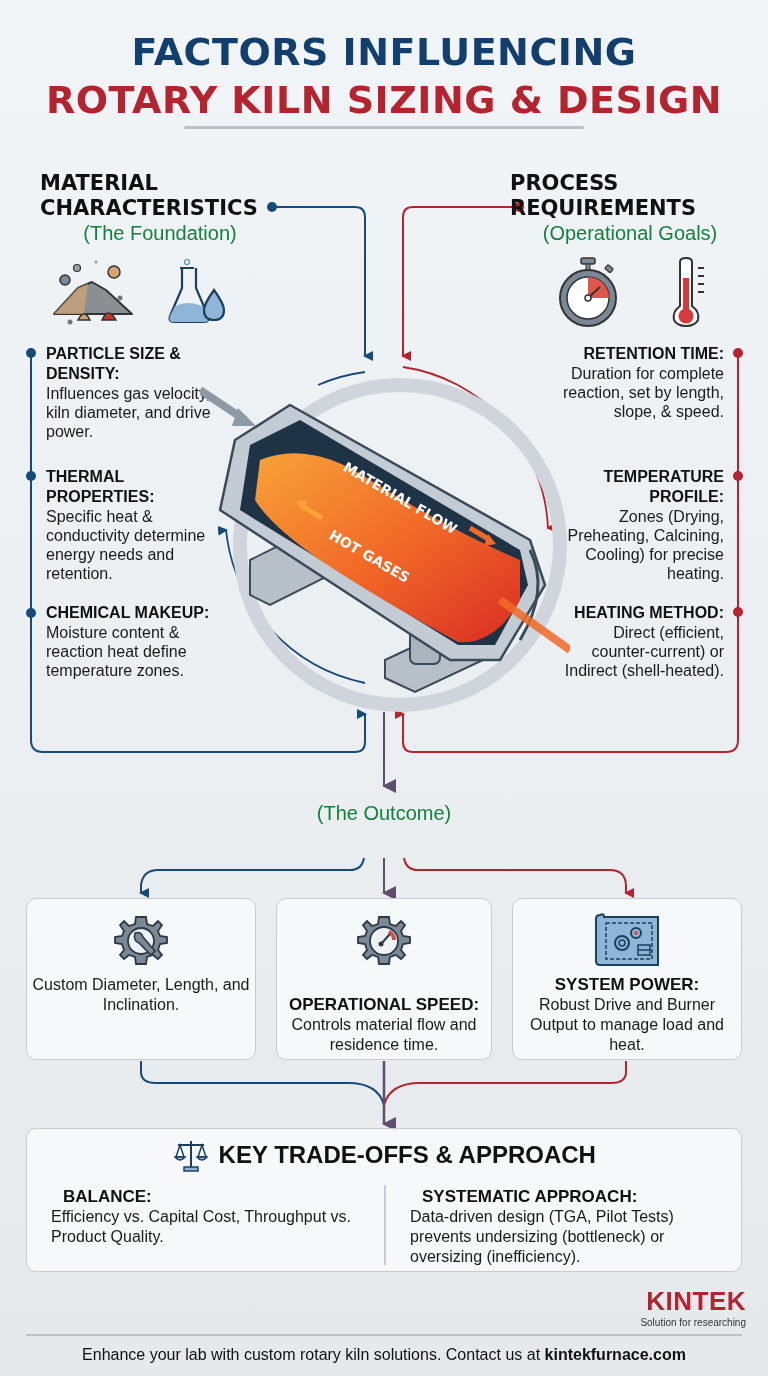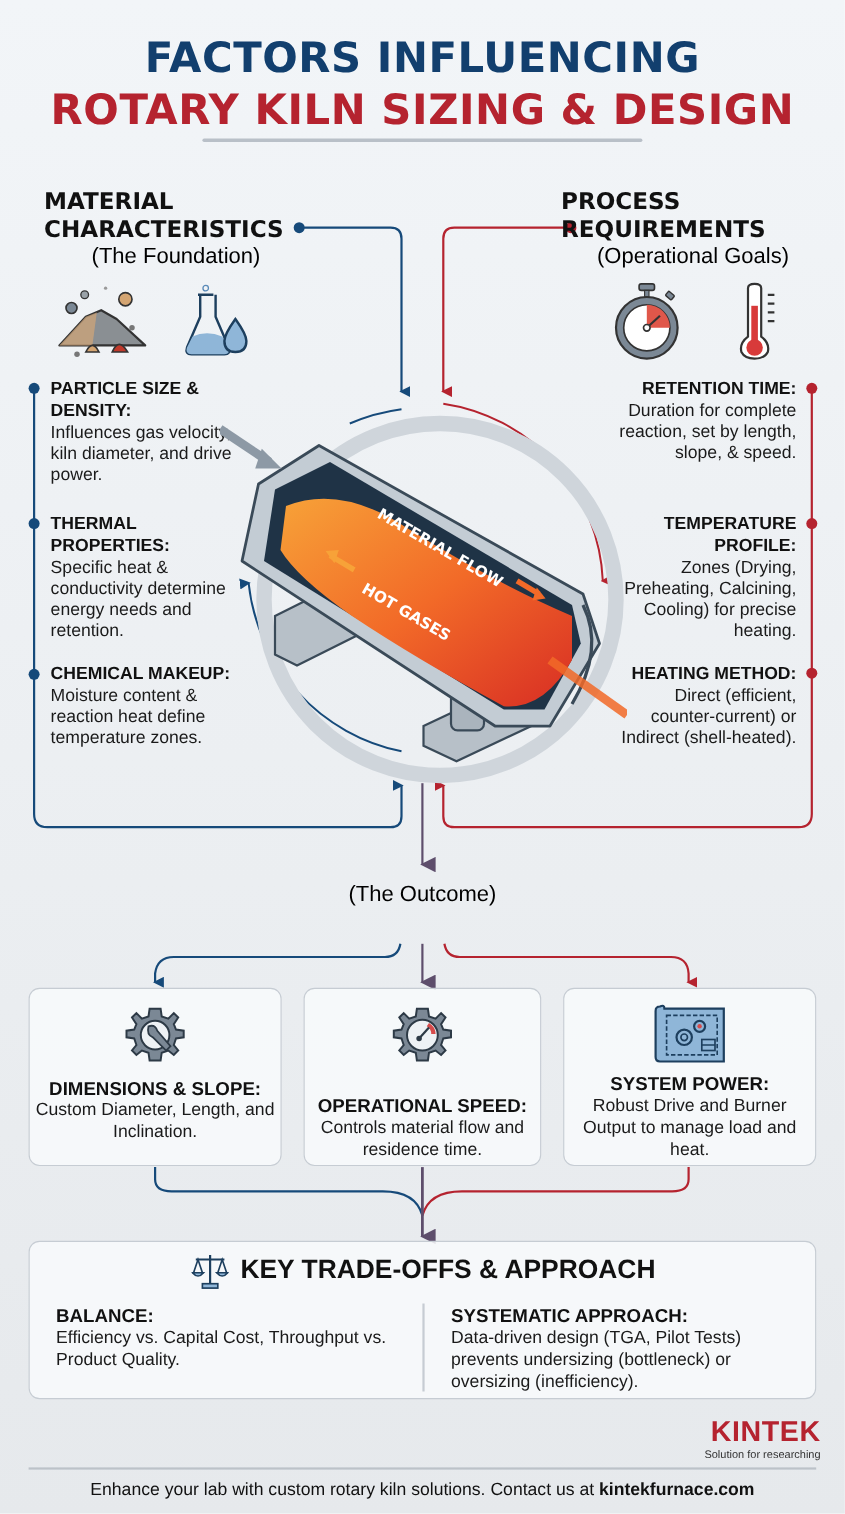--- a/index.html
+++ b/index.html
@@ -17,42 +17,42 @@
     font-size: 38px; color: #123f6e; letter-spacing: 0.5px;
   }
   .title2 {
     left: 0; width: 768px; top: 78px; text-align: center;
     font-family: "DejaVu Sans", sans-serif; font-weight: bold;
     font-size: 38px; color: #b5232f; letter-spacing: 0.5px;
   }
   .title-rule { left: 184px; width: 400px; top: 126px; height: 3px; background: #b9c0c8; border-radius: 2px; }
 
   .sec-head { text-align: left; font-family: "DejaVu Sans", sans-serif; font-weight: bold; font-size: 21px; line-height: 25px; color: #111; }
-  .sec-sub { text-align: center; font-size: 20px; line-height: 24px; color: #000000; }
+  .sec-sub { text-align: center; font-size: 20px; line-height: 24px; color: #15803d; }
 
   .item-title { font-weight: bold; font-size: 16px; line-height: 20px; color: #111; }
   .item-body { font-size: 16px; line-height: 19px; color: #1a1a1a; }
   .left-item { left: 46px; width: 180px; }
   .right-item { left: 552px; width: 172px; text-align: right; }
 
   .card {
     background: rgba(248,250,252,0.85);
     border: 1.5px solid #c6ccd3; border-radius: 10px;
     text-align: center;
   }
   .card-title { font-weight: bold; font-size: 17px; line-height: 20px; color: #111; margin-top: 8px; }
   .card-body { font-size: 16px; line-height: 20px; color: #1a1a1a; }
 
   .trade-box {
     left: 26px; top: 1128px; width: 716px; height: 144px;
     background: rgba(248,250,252,0.85);
     border: 1.5px solid #c6ccd3; border-radius: 10px;
   }
   .trade-title { font-weight: bold; font-size: 24px; color: #111; }
-  .trade-col-title { font-weight: bold; font-size: 17px; line-height: 20px; }
+  .trade-col-title { font-weight: bold; font-size: 17px; line-height: 20px; margin-left: 12px; }
   .trade-col-body { font-size: 16px; line-height: 20px; color: #1a1a1a; }
 
   .logo-text { font-weight: bold; font-size: 26px; color: #b5232f; letter-spacing: 0.5px; }
   .logo-sub { font-size: 10px; color: #333; }
   .footer-rule { left: 26px; width: 716px; top: 1334px; height: 1.5px; background: #bcc2c8; }
   .footer { left: 0; width: 768px; top: 1346px; text-align: center; font-size: 16px; color: #111; }
   .footer b { font-weight: bold; }
 </style>
 </head>
 <body>
@@ -216,21 +216,20 @@
 <div class="abs" style="left:184px;top:801px;width:400px;">
   <div class="sec-sub">(The Outcome)</div>
 </div>
 
 <div class="abs card" style="left:26px;top:898px;width:230px;height:162px;">
   <svg width="60" height="58" viewBox="0 0 60 58" style="margin-top:14px;">
     <path d="M30,4 L35,4 L36,11 L42,13 L47,8 L51,12 L47,18 L49,23 L56,24 L56,30 L49,31 L47,37 L51,42 L47,46 L42,42 L36,44 L35,51 L25,51 L24,44 L18,42 L13,46 L9,42 L13,37 L11,31 L4,30 L4,24 L11,23 L13,18 L9,12 L13,8 L18,13 L24,11 L25,4 Z" fill="#7b8895" stroke="#2d3a46" stroke-width="1.8"></path>
     <circle cx="30" cy="28" r="13" fill="#eef2f5" stroke="#2d3a46" stroke-width="1.8"></circle>
     <path d="M24,20 Q30,18 32,24 L44,38 L40,42 L28,30 Q22,28 24,20 Z" fill="#7b8895" stroke="#2d3a46" stroke-width="1.6"></path>
   </svg>
-  <div class="card-title" style="margin-top:4px;">DIMENSIONS &amp; SLOPE:</div>
   <div class="card-body">Custom Diameter, Length, and Inclination.</div>
 </div>
 
 <div class="abs card" style="left:276px;top:898px;width:216px;height:162px;">
   <svg width="60" height="58" viewBox="0 0 60 58" style="margin-top:14px;">
     <path d="M30,4 L35,4 L36,11 L42,13 L47,8 L51,12 L47,18 L49,23 L56,24 L56,30 L49,31 L47,37 L51,42 L47,46 L42,42 L36,44 L35,51 L25,51 L24,44 L18,42 L13,46 L9,42 L13,37 L11,31 L4,30 L4,24 L11,23 L13,18 L9,12 L13,8 L18,13 L24,11 L25,4 Z" fill="#7b8895" stroke="#2d3a46" stroke-width="1.8"></path>
     <circle cx="30" cy="28" r="14" fill="#eef2f5" stroke="#2d3a46" stroke-width="1.8"></circle>
     <path d="M36,17 A12,12 0 0 1 42,27 L38,27 A8,8 0 0 0 34,20 Z" fill="#d64b4b"></path>
     <line x1="27" y1="31" x2="36" y2="21" stroke="#2d3a46" stroke-width="2"></line>
     <circle cx="27" cy="31" r="2.5" fill="#2d3a46"></circle>

